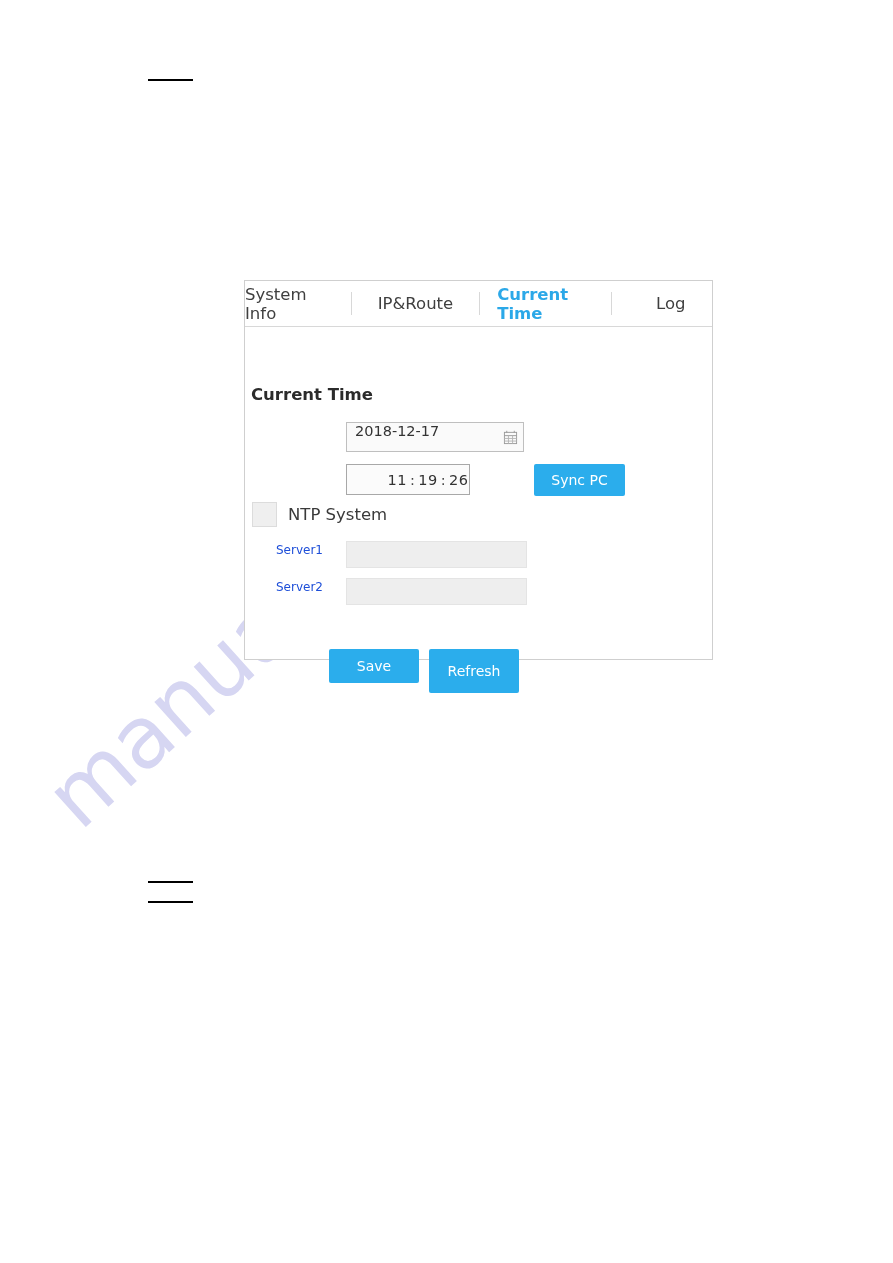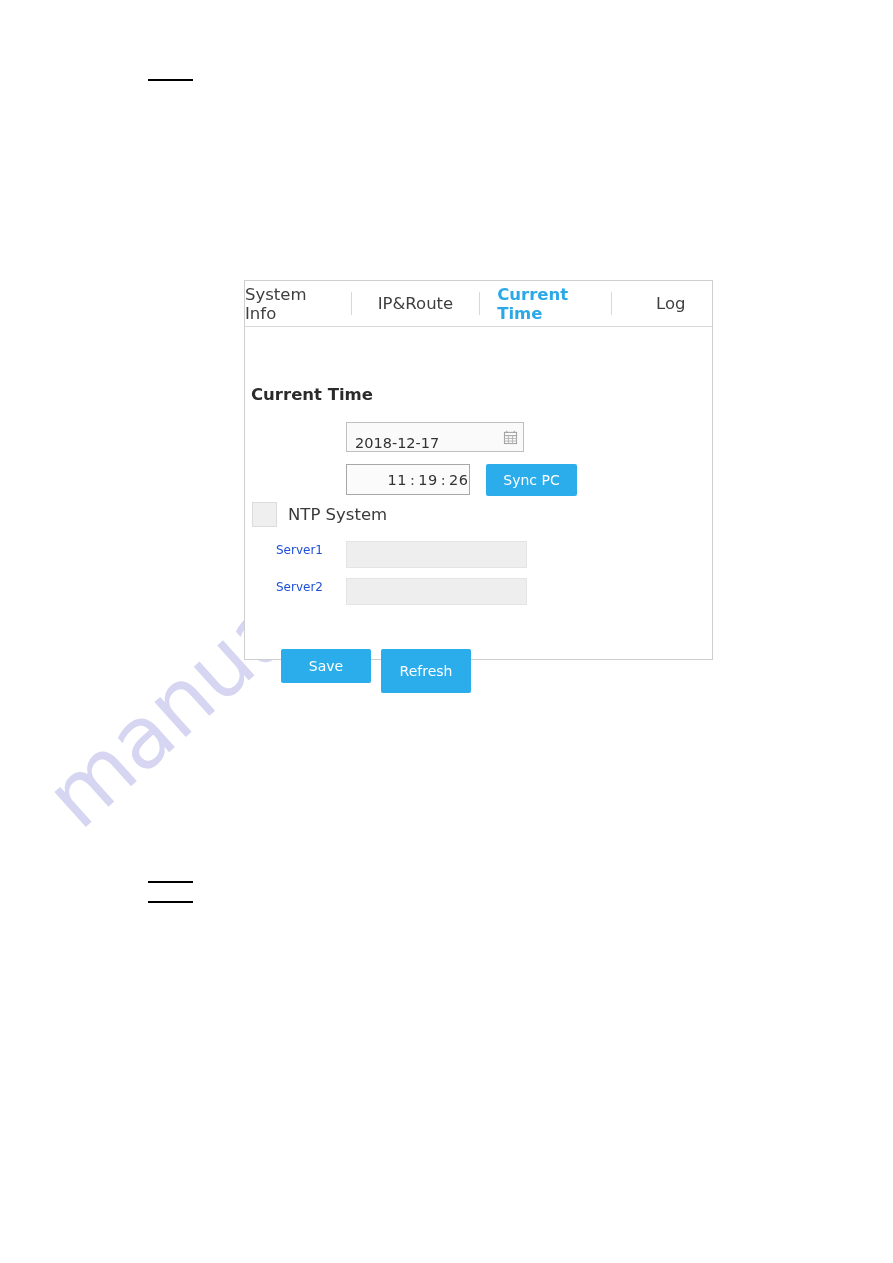--- a/index.html
+++ b/index.html
@@ -122,21 +122,21 @@
   .date-field {
     position: absolute;
     left: 101px;
     top: 95px;
     width: 178px;
     height: 30px;
     border: 1px solid #bfbfbf;
     background: #fafafa;
     box-sizing: border-box;
     display: flex;
-    align-items: flex-end;
+    align-items: flex-start;
     cursor: text;
   }
   .date-value {
     font-size: 14.5px;
     color: #333333;
     padding-left: 8px;
     font-family: "DejaVu Sans", sans-serif;
     flex: 1;
   }
   .cal-icon {
@@ -177,20 +177,21 @@
     background: #2badec;
     color: #ffffff;
     font-size: 14px;
     font-family: "DejaVu Sans", sans-serif;
     cursor: pointer;
     border-radius: 2px;
     padding: 8px;
     display: flex;
     align-items: center;
     justify-content: center;
+    margin-left: 48px;
   }
   .btn-sync {
     position: absolute;
     left: 241px;
     top: 137px;
     width: 91px;
     height: 32px;
   }
 
   

